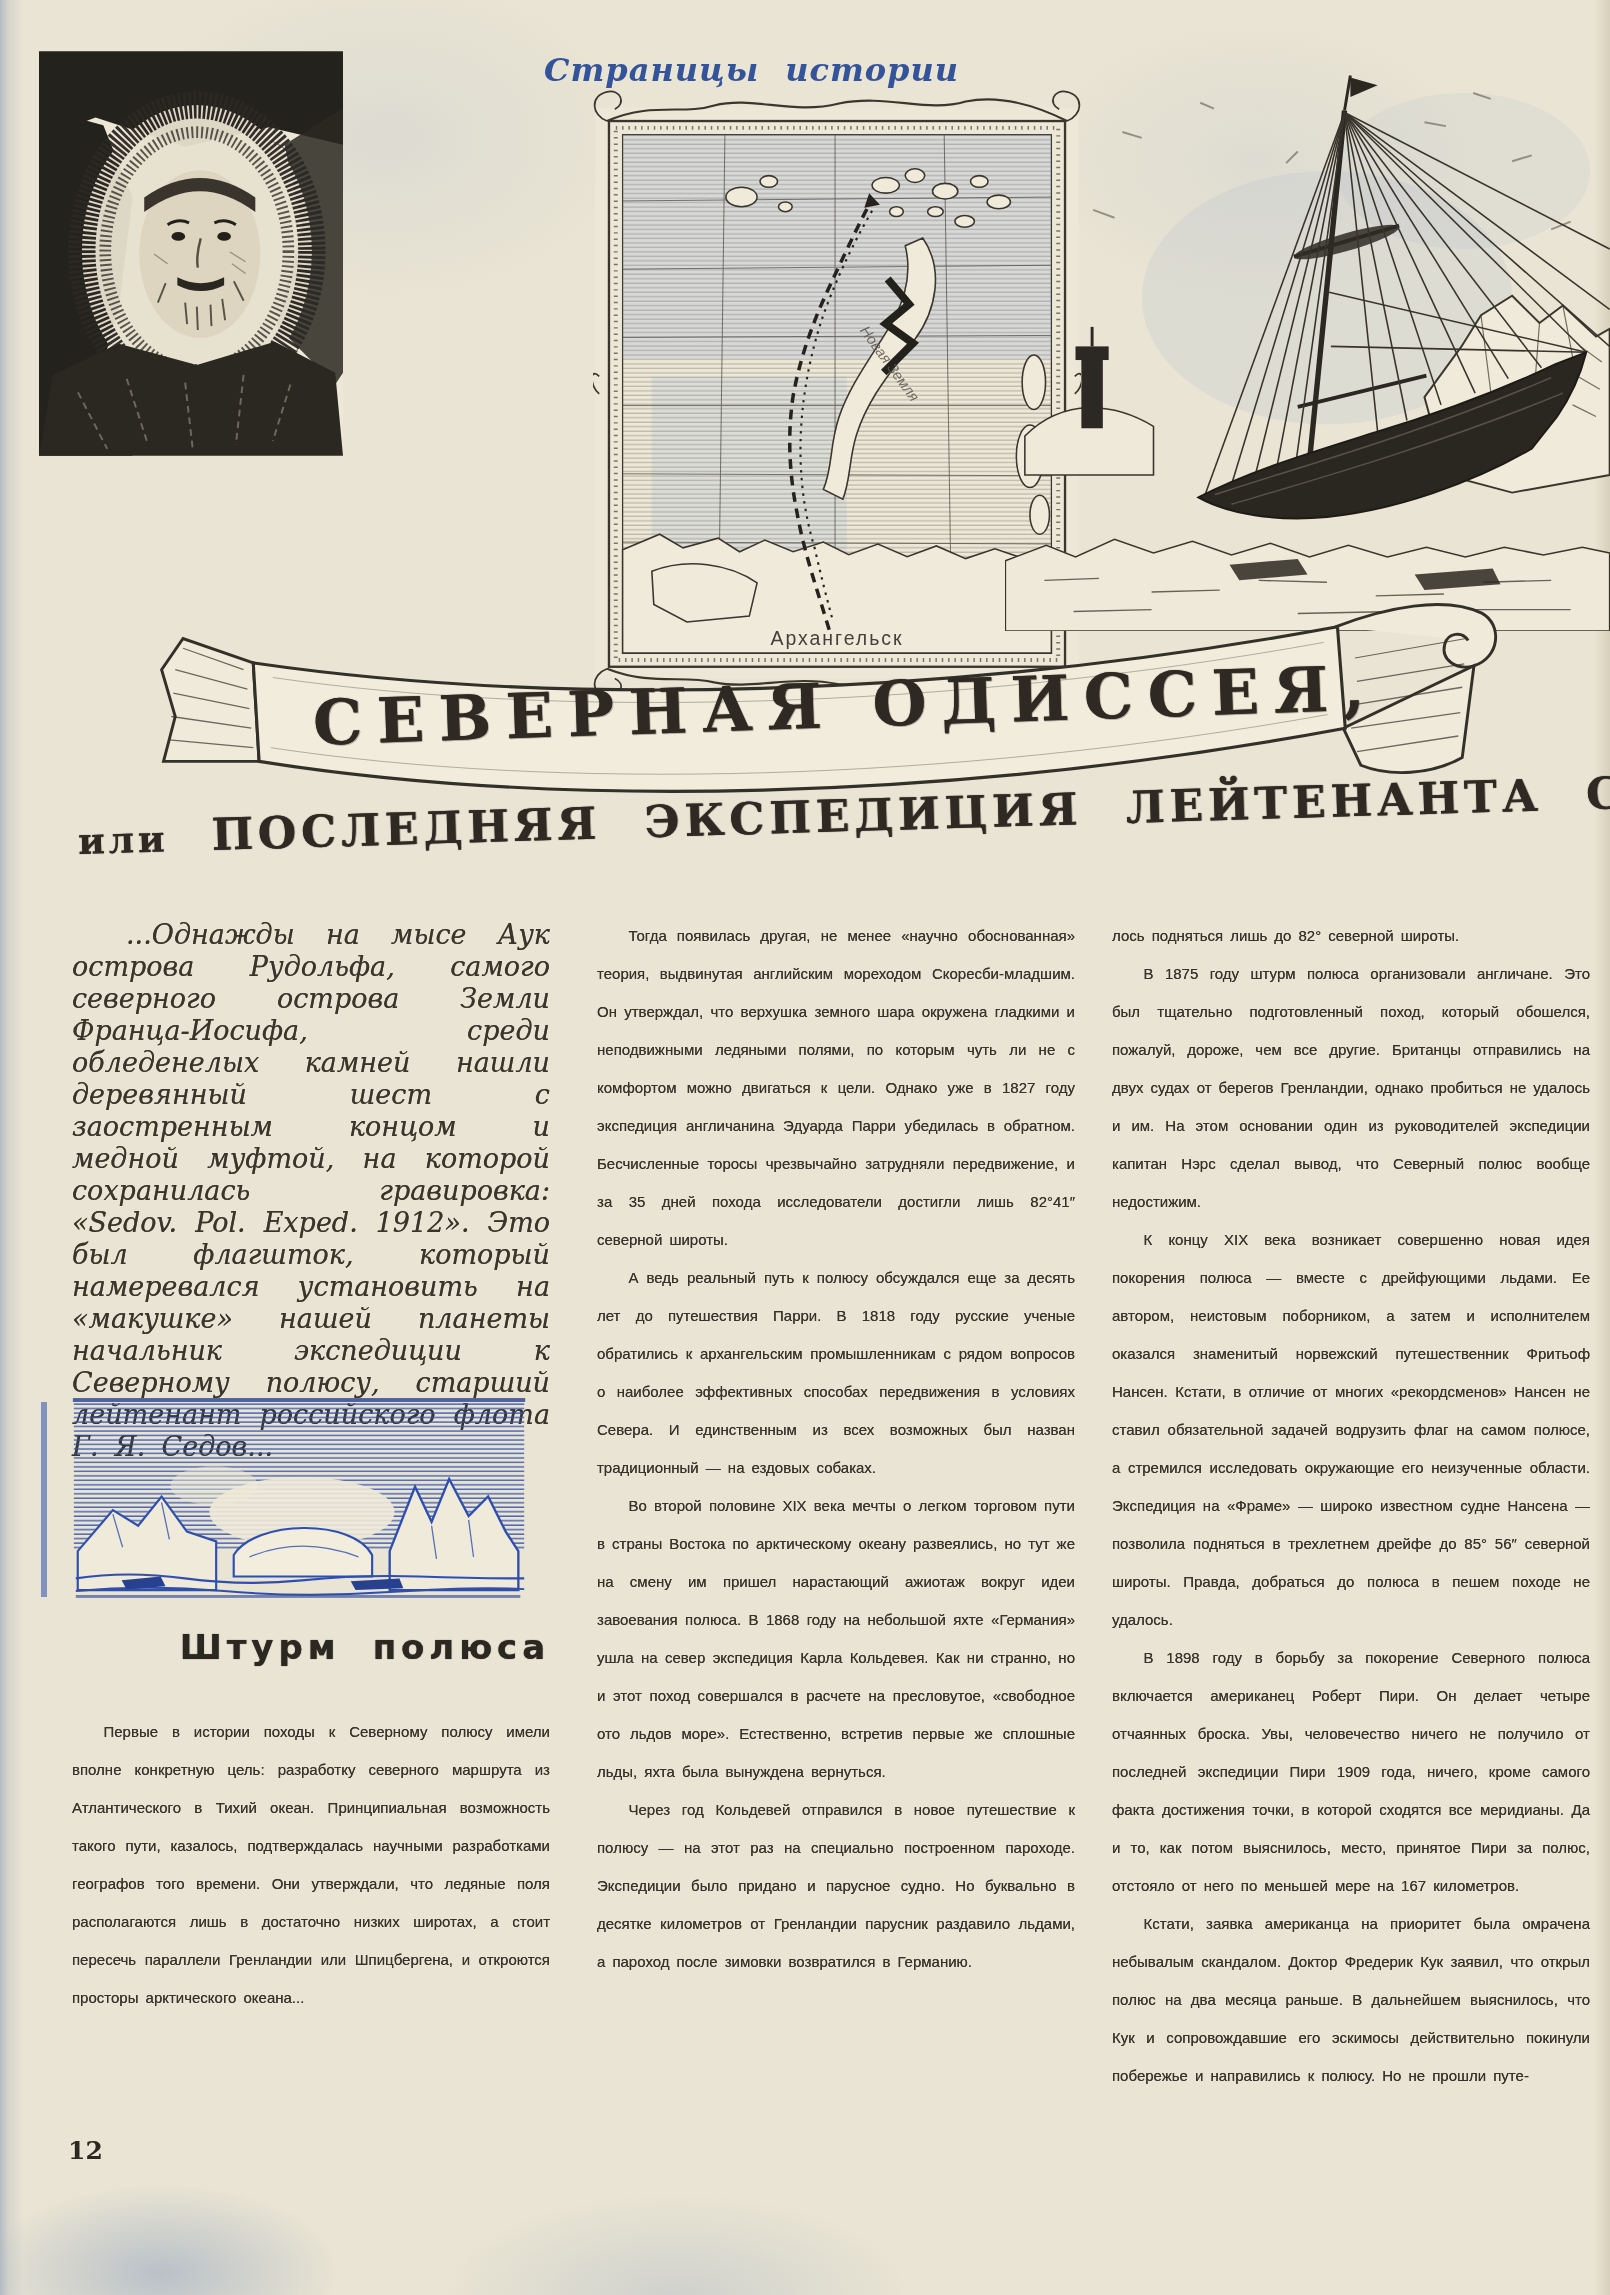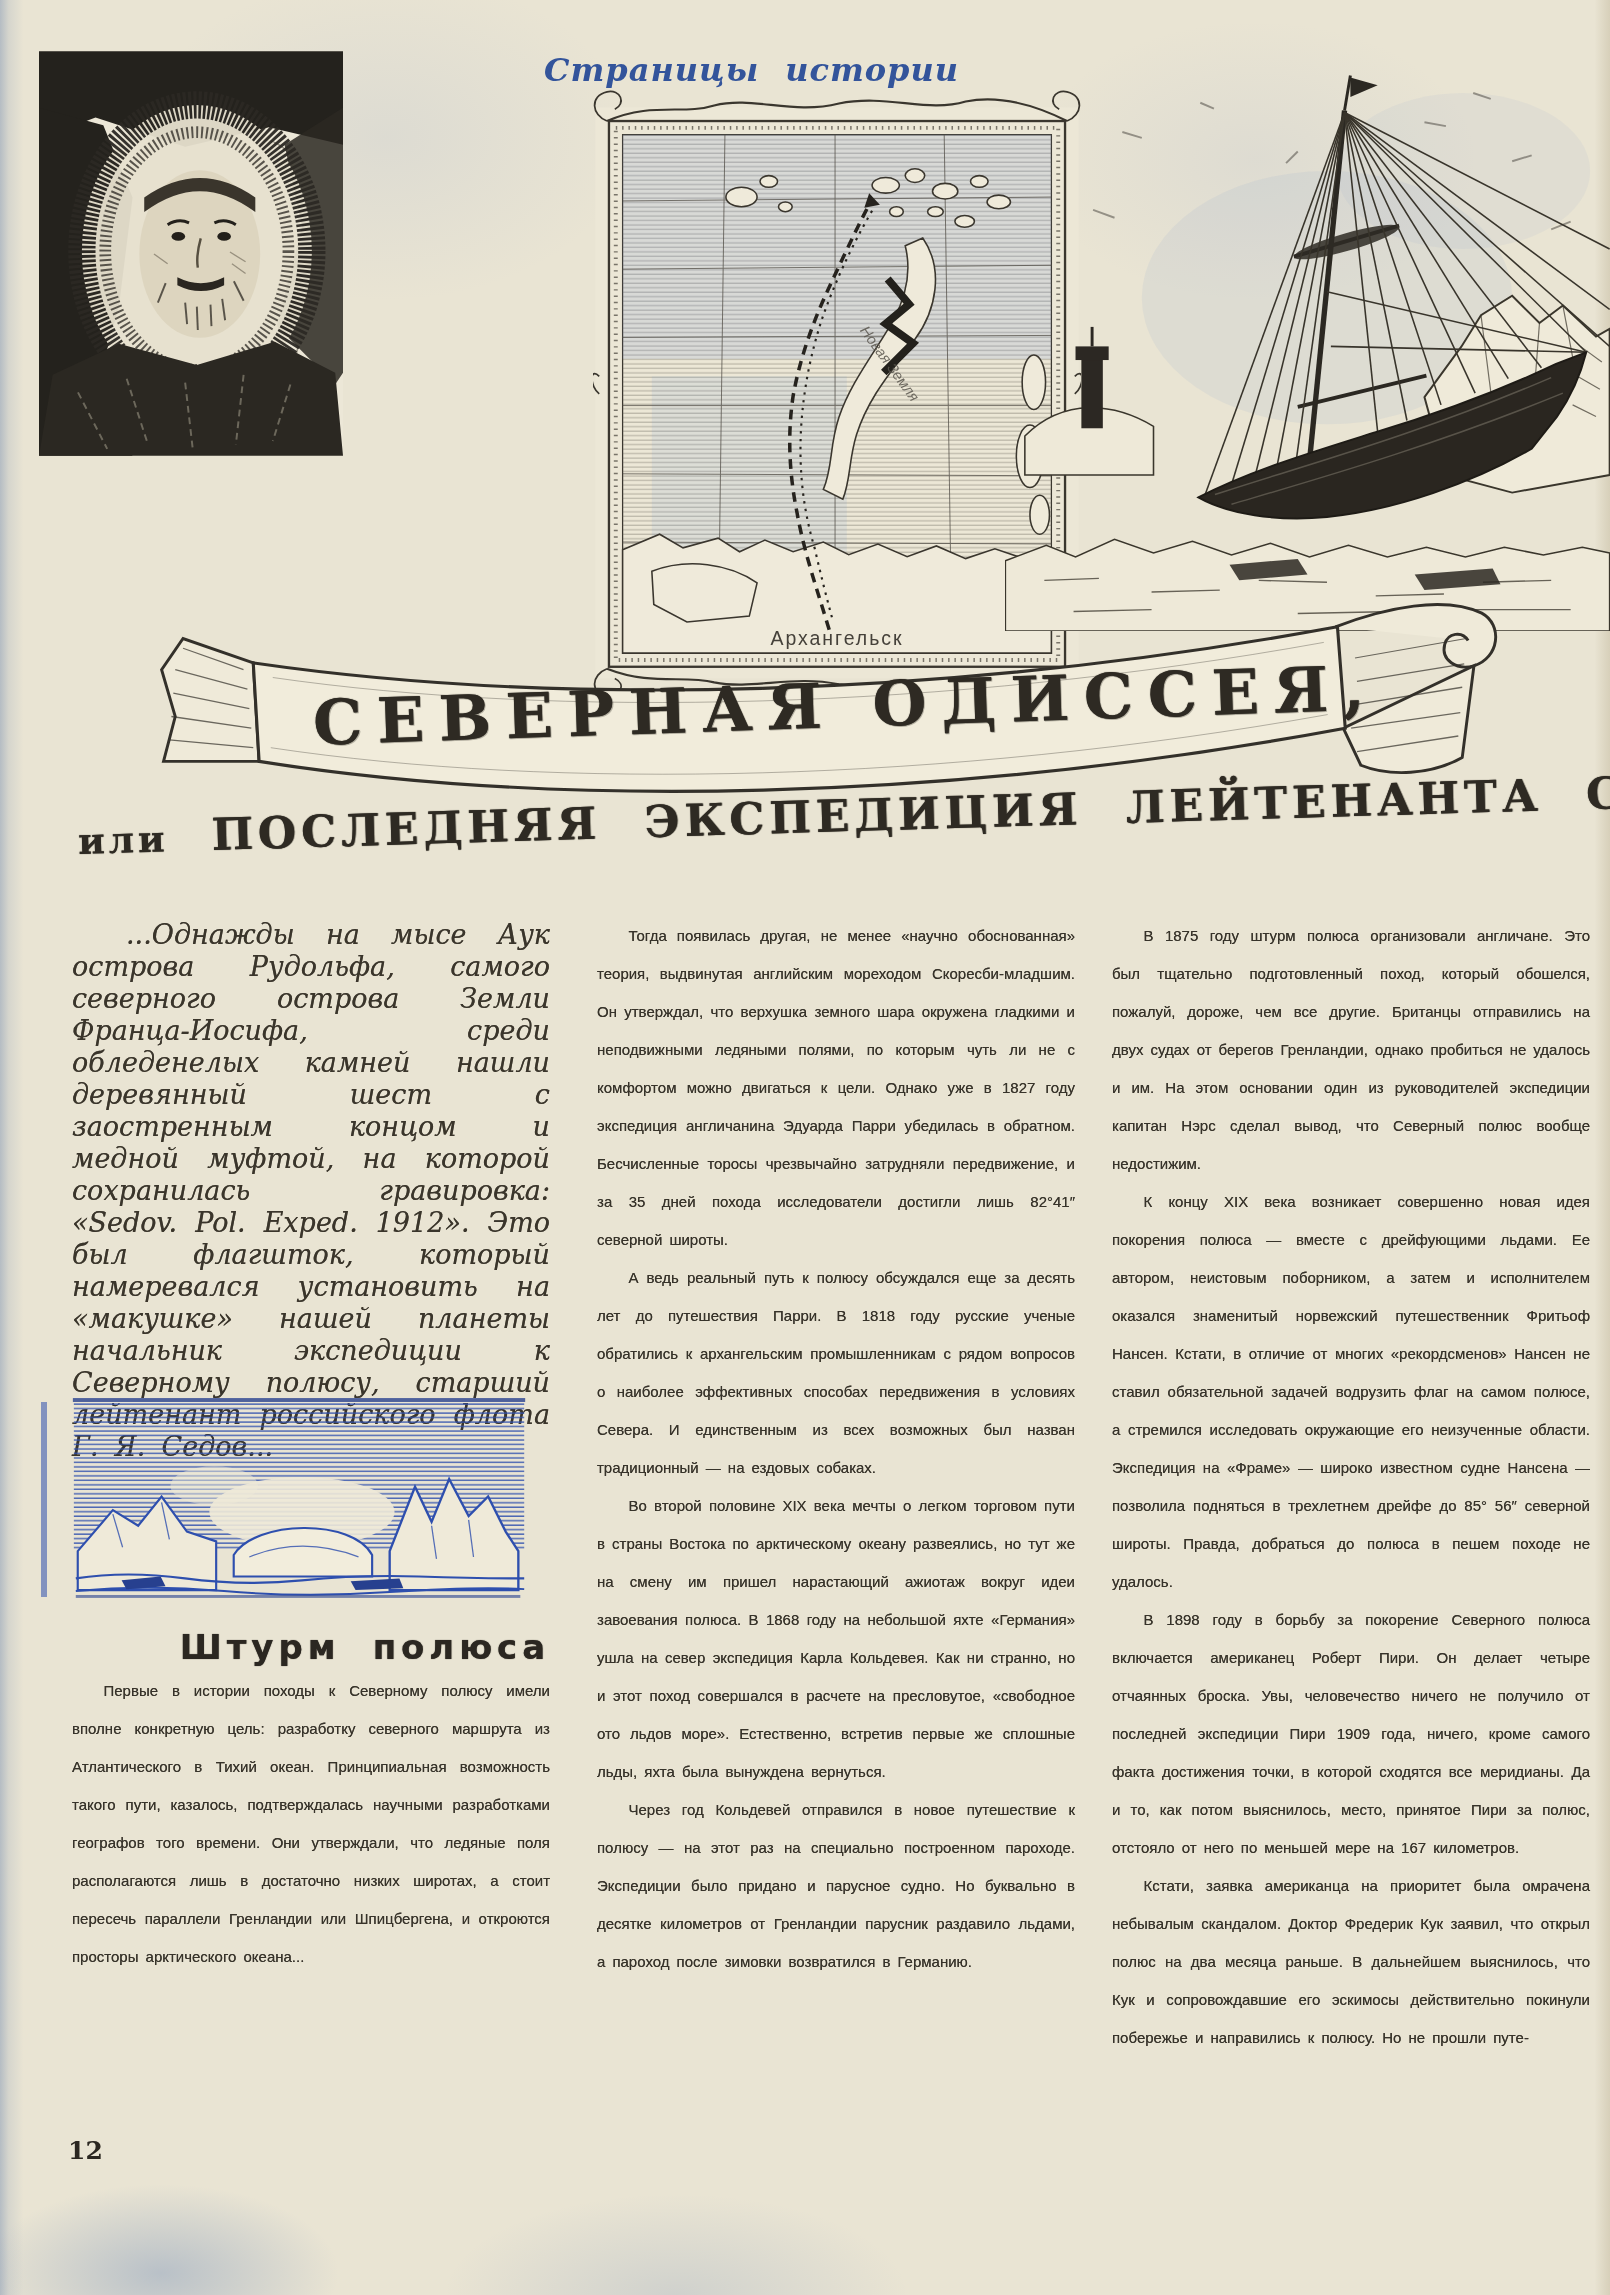--- a/index.html
+++ b/index.html
@@ -303,32 +303,33 @@
     </g>
     <path d="M8,190 Q60,182 120,190 T240,192 T360,188 T468,190" fill="none" stroke="#2e4fae" stroke-width="2.2"></path>
     <path d="M8,203 Q80,196 160,203 T330,204 T468,201" fill="none" stroke="#2e4fae" stroke-width="2"></path>
     <polygon points="55,192 95,188 100,198 60,201" fill="#27408f"></polygon>
     <polygon points="290,193 340,190 344,200 295,202" fill="#27408f"></polygon>
     <rect x="8" y="207" width="456" height="3" fill="#27408f" opacity=".6"></rect>
   </svg>
 
   <div class="abs section-heading" style="left:72px;top:1627px">Штурм полюса</div>
 
-  <div class="abs col body-text" style="left:72px;top:1672px">
+  <div class="abs col body-text" style="left:72px;top:1713px">
     <p>Первые в истории походы к Северному полюсу имели вполне конкретную цель: разработку северного маршрута из Атлантического в Тихий океан. Принципиальная возможность такого пути, казалось, подтверждалась научными разработками географов того времени. Они утверждали, что ледяные поля располагаются лишь в достаточно низких широтах, а стоит пересечь параллели Гренландии или Шпицбергена, и откроются просторы арктического океана...</p>
   </div>
 
   <div class="abs col body-text" style="left:597px;top:917px">
     <p>Тогда появилась другая, не менее «научно обоснованная» теория, выдвинутая английским мореходом Скоресби-младшим. Он утверждал, что верхушка земного шара окружена гладкими и неподвижными ледяными полями, по которым чуть ли не с комфортом можно двигаться к цели. Однако уже в 1827 году экспедиция англичанина Эдуарда Парри убедилась в обратном. Бесчисленные торосы чрезвычайно затрудняли передвижение, и за 35 дней похода исследователи достигли лишь 82°41″ северной широты.</p>
     <p>А ведь реальный путь к полюсу обсуждался еще за десять лет до путешествия Парри. В 1818 году русские ученые обратились к архангельским промышленникам с рядом вопросов о наиболее эффективных способах передвижения в условиях Севера. И единственным из всех возможных был назван традиционный — на ездовых собаках.</p>
     <p>Во второй половине XIX века мечты о легком торговом пути в страны Востока по арктическому океану развеялись, но тут же на смену им пришел нарастающий ажиотаж вокруг идеи завоевания полюса. В 1868 году на небольшой яхте «Германия» ушла на север экспедиция Карла Кольдевея. Как ни странно, но и этот поход совершался в расчете на пресловутое, «свободное ото льдов море». Естественно, встретив первые же сплошные льды, яхта была вынуждена вернуться.</p>
     <p>Через год Кольдевей отправился в новое путешествие к полюсу — на этот раз на специально построенном пароходе. Экспедиции было придано и парусное судно. Но буквально в десятке километров от Гренландии парусник раздавило льдами, а пароход после зимовки возвратился в Германию.</p>
   </div>
 
   <div class="abs col body-text" style="left:1112px;top:917px">
+    <p class="no-indent">лось подняться лишь до 82° северной широты.</p>
     <p>В 1875 году штурм полюса организовали англичане. Это был тщательно подготовленный поход, который обошелся, пожалуй, дороже, чем все другие. Британцы отправились на двух судах от берегов Гренландии, однако пробиться не удалось и им. На этом основании один из руководителей экспедиции капитан Нэрс сделал вывод, что Северный полюс вообще недостижим.</p>
     <p>К концу XIX века возникает совершенно новая идея покорения полюса — вместе с дрейфующими льдами. Ее автором, неистовым поборником, а затем и исполнителем оказался знаменитый норвежский путешественник Фритьоф Нансен. Кстати, в отличие от многих «рекордсменов» Нансен не ставил обязательной задачей водрузить флаг на самом полюсе, а стремился исследовать окружающие его неизученные области. Экспедиция на «Фраме» — широко известном судне Нансена — позволила подняться в трехлетнем дрейфе до 85° 56″ северной широты. Правда, добраться до полюса в пешем походе не удалось.</p>
     <p>В 1898 году в борьбу за покорение Северного полюса включается американец Роберт Пири. Он делает четыре отчаянных броска. Увы, человечество ничего не получило от последней экспедиции Пири 1909 года, ничего, кроме самого факта достижения точки, в которой сходятся все меридианы. Да и то, как потом выяснилось, место, принятое Пири за полюс, отстояло от него по меньшей мере на 167 километров.</p>
     <p>Кстати, заявка американца на приоритет была омрачена небывалым скандалом. Доктор Фредерик Кук заявил, что открыл полюс на два месяца раньше. В дальнейшем выяснилось, что Кук и сопровождавшие его эскимосы действительно покинули побережье и направились к полюсу. Но не прошли путе-</p>
   </div>
 
   <div class="abs page-number">12</div>
 </div>
 
 

